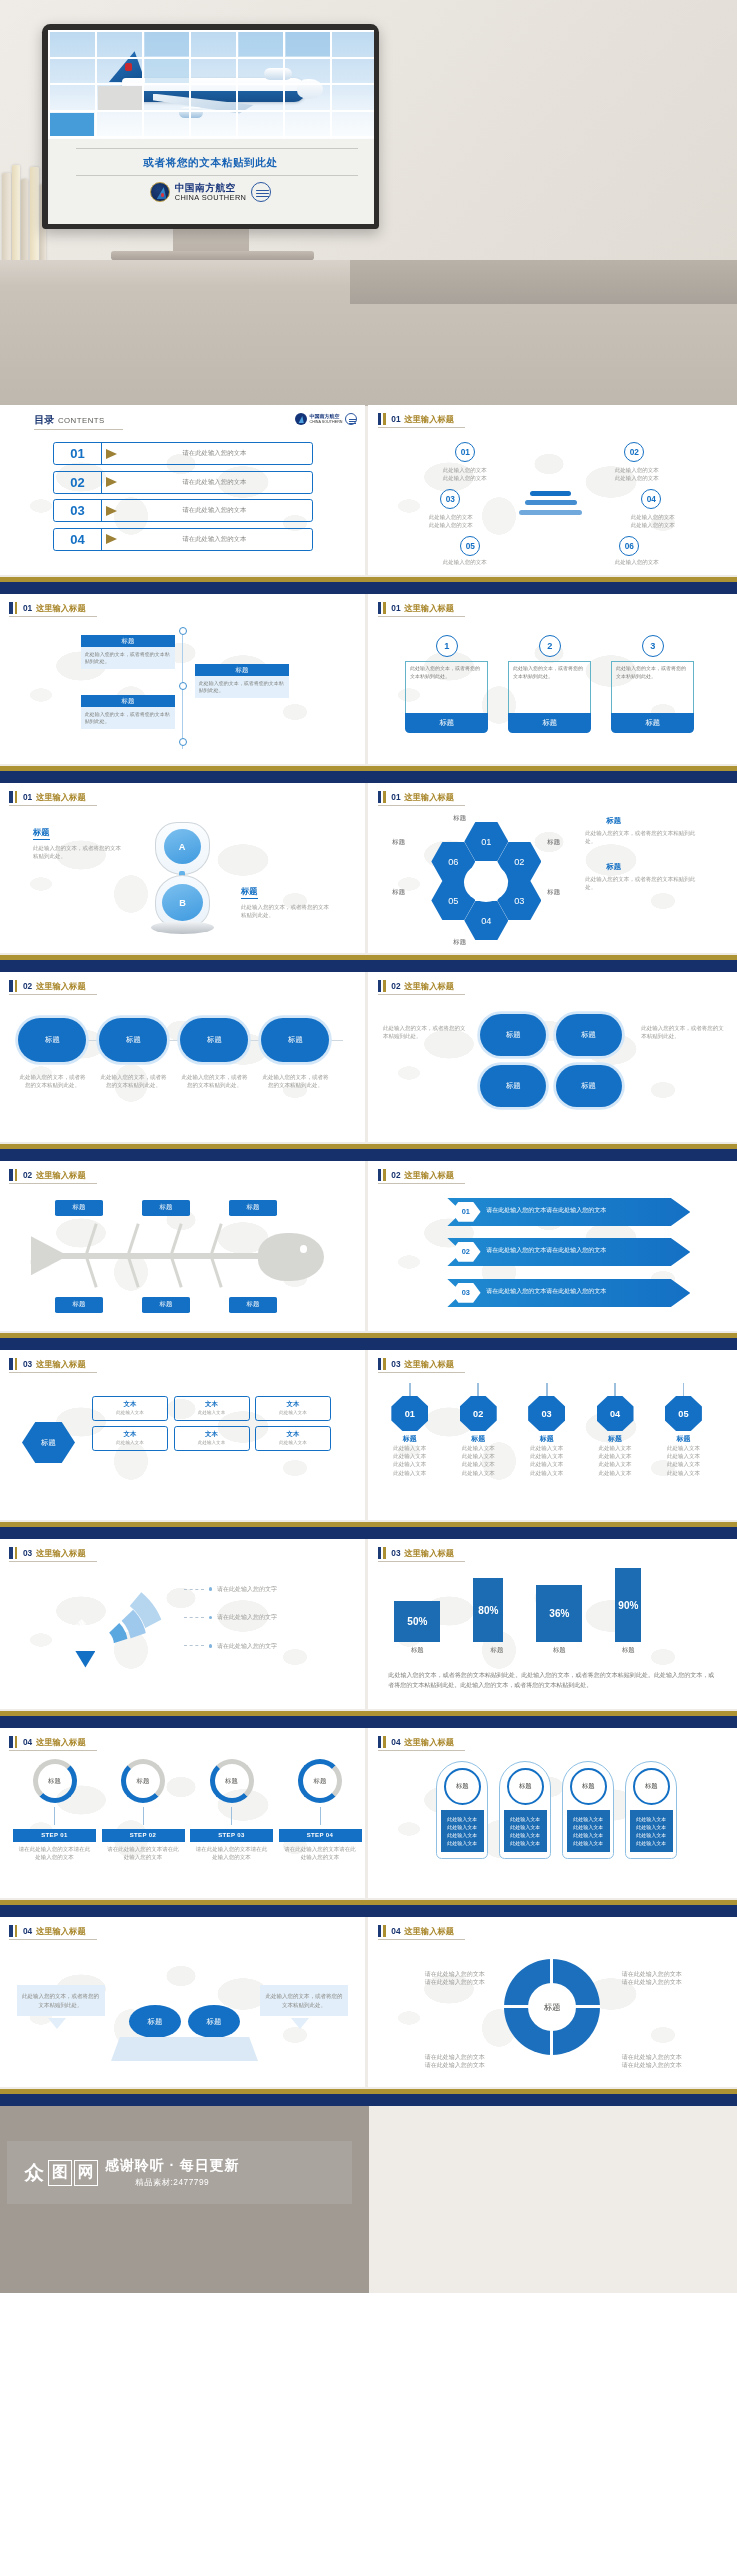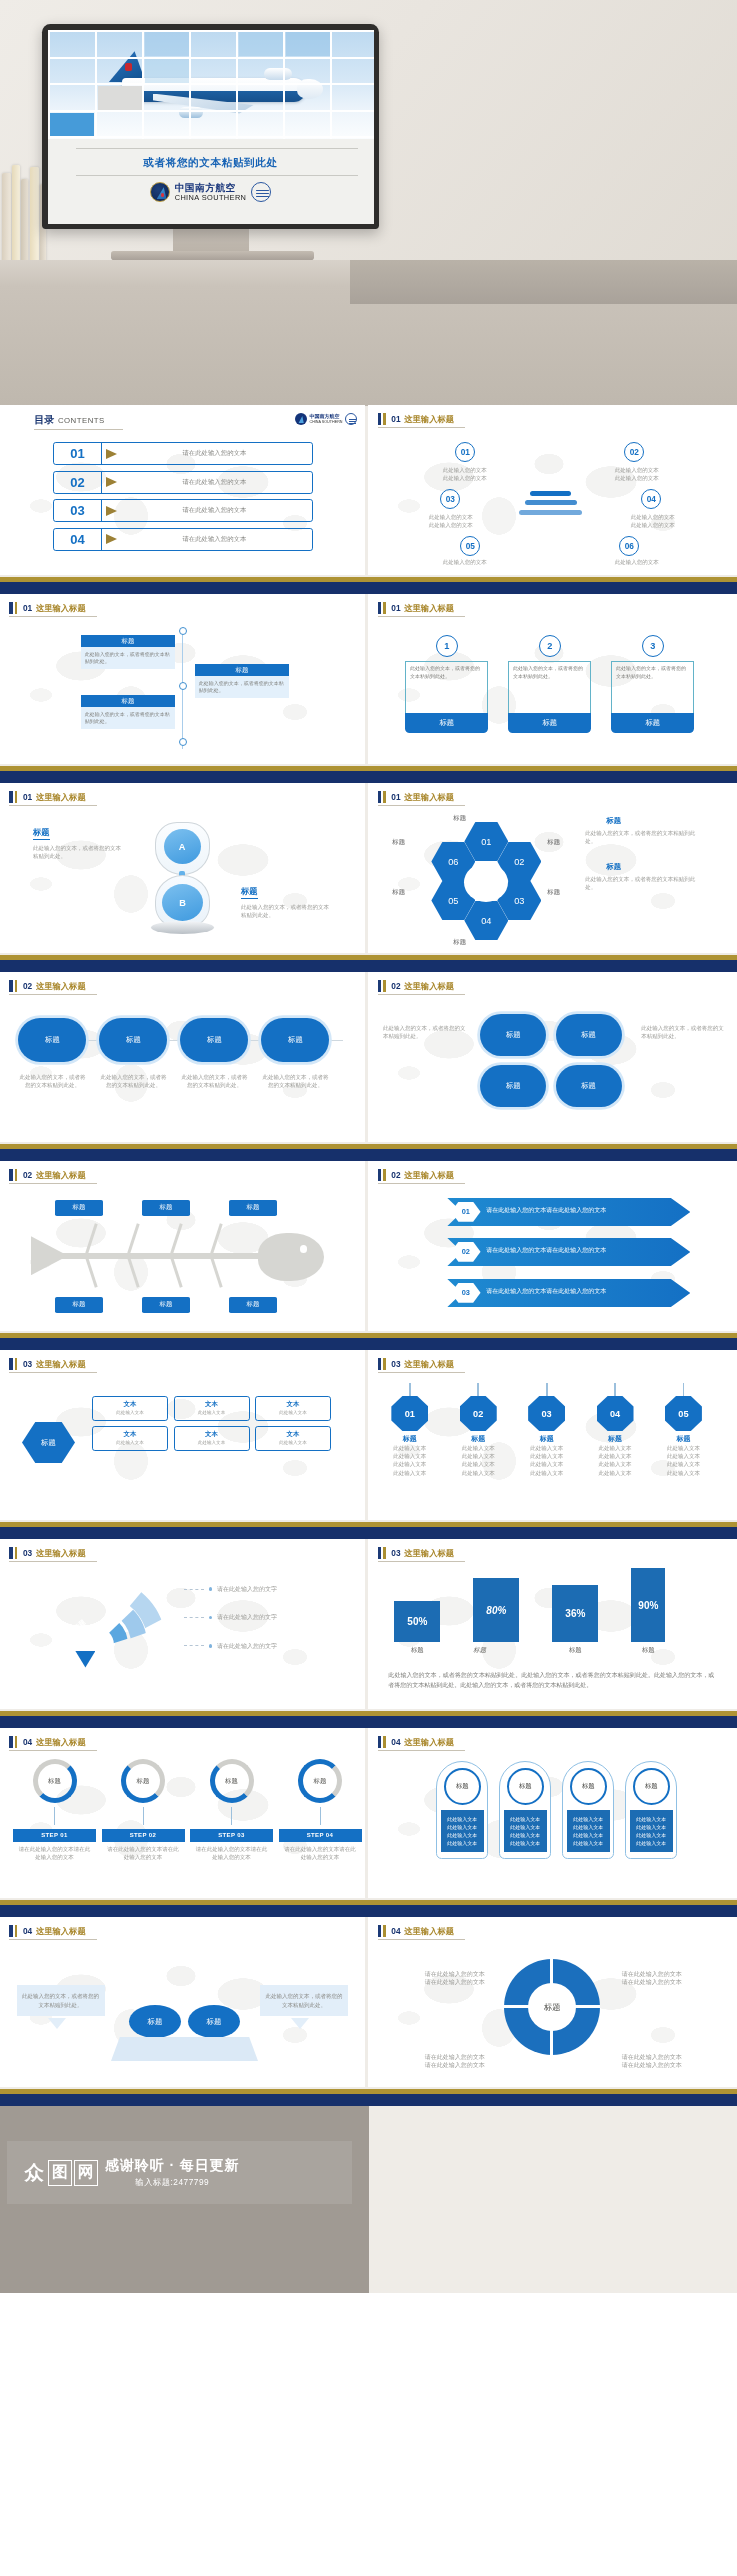--- a/index.html
+++ b/index.html
@@ -652,33 +652,33 @@
         <span class="num">03</span>
         <span class="txt">这里输入标题</span>
       </div>
       <div style="position:absolute;left:26px;top:31px;display:flex;gap:33px;align-items:flex-end;height:85px;">
         <div style="width:46px;text-align:center;">
           <div style="height:85px;display:flex;flex-direction:column;justify-content:flex-end;">
             <div style="height:41px;background:#1c6cb3;color:#fff;font-weight:bold;font-size:10px;display:flex;align-items:center;justify-content:center;">50%</div>
           </div>
           <div style="font-size:6.4px;color:#5d5d59;margin-top:3.7px;">标题</div>
         </div>
-        <div style="width:46px;text-align:left;font-style:italic;">
+        <div style="width:30px;text-align:right;">
           <div style="height:85px;display:flex;flex-direction:column;justify-content:flex-end;">
             <div style="height:64px;background:#1c6cb3;color:#fff;font-weight:bold;font-size:10px;display:flex;align-items:center;justify-content:center;">80%</div>
           </div>
           <div style="font-size:6.4px;color:#5d5d59;margin-top:3.7px;">标题</div>
         </div>
         <div style="width:46px;text-align:center;">
           <div style="height:85px;display:flex;flex-direction:column;justify-content:flex-end;">
             <div style="height:57px;background:#1c6cb3;color:#fff;font-weight:bold;font-size:10px;display:flex;align-items:center;justify-content:center;">36%</div>
           </div>
           <div style="font-size:6.4px;color:#5d5d59;margin-top:3.7px;">标题</div>
         </div>
-        <div style="width:34px;text-align:center;">
+        <div style="width:26px;text-align:center;">
           <div style="height:85px;display:flex;flex-direction:column;justify-content:flex-end;">
             <div style="height:74px;background:#1c6cb3;color:#fff;font-weight:bold;font-size:10px;display:flex;align-items:center;justify-content:center;">90%</div>
           </div>
           <div style="font-size:6.4px;color:#5d5d59;margin-top:3.7px;">标题</div>
         </div>
       </div>
       <div style="position:absolute;left:20px;top:131px;width:326px;color:#7d7d79;font-size:6px;line-height:10px;text-align:justify;">此处输入您的文本，或者将您的文本粘贴到此处。此处输入您的文本，或者将您的文本粘贴到此处。此处输入您的文本，或者将您的文本粘贴到此处。此处输入您的文本，或者将您的文本粘贴到此处。</div>
     </div>
   </div>
   <div class="rowsep"></div>
@@ -794,20 +794,20 @@
   <div class="footer">
     <div class="fright">
       <div class="wmbox">
         <div class="wm-logo">
           <span class="wm-ch nb">众</span>
           <span class="wm-ch">图</span>
           <span class="wm-ch">网</span>
         </div>
         <div class="wm-right">
           <div class="wm-top">感谢聆听 · 每日更新</div>
-          <div class="wm-bot">输入标题:2477799</div>
+          <div class="wm-bot">精品素材:2477799</div>
         </div>
       </div>
     </div>
   </div>
 
 </div>
 
 
 </body></html>

